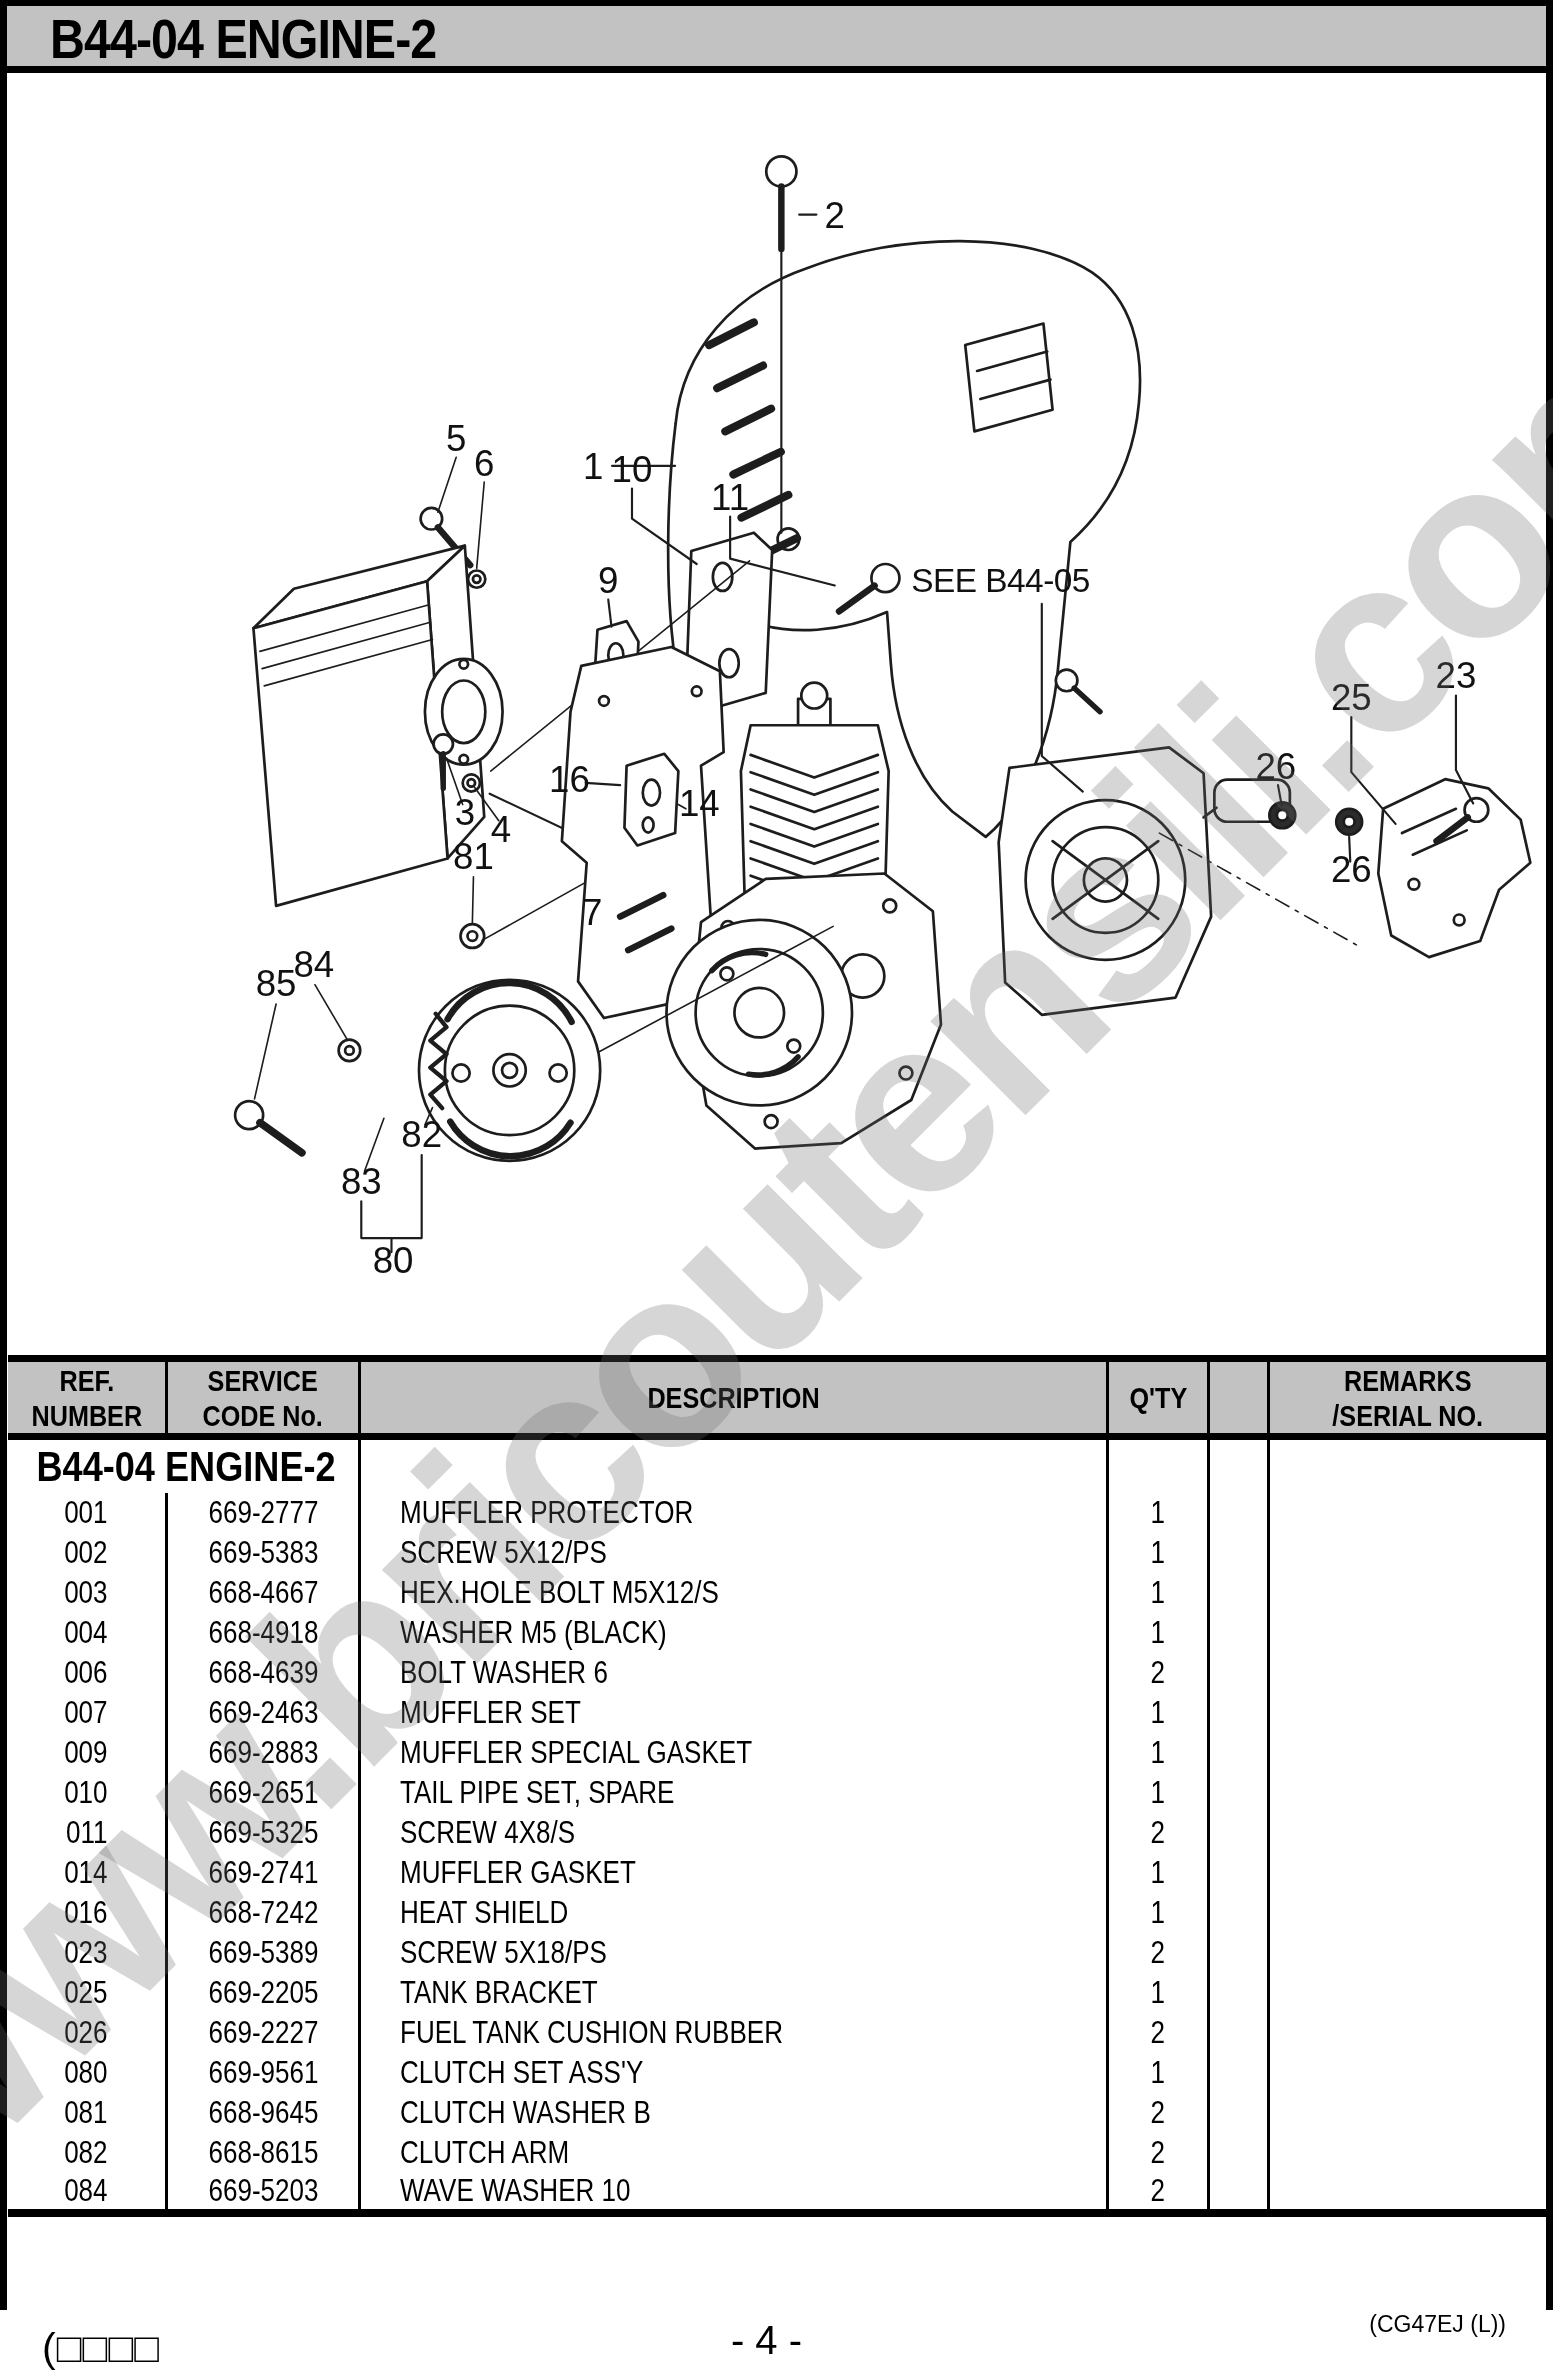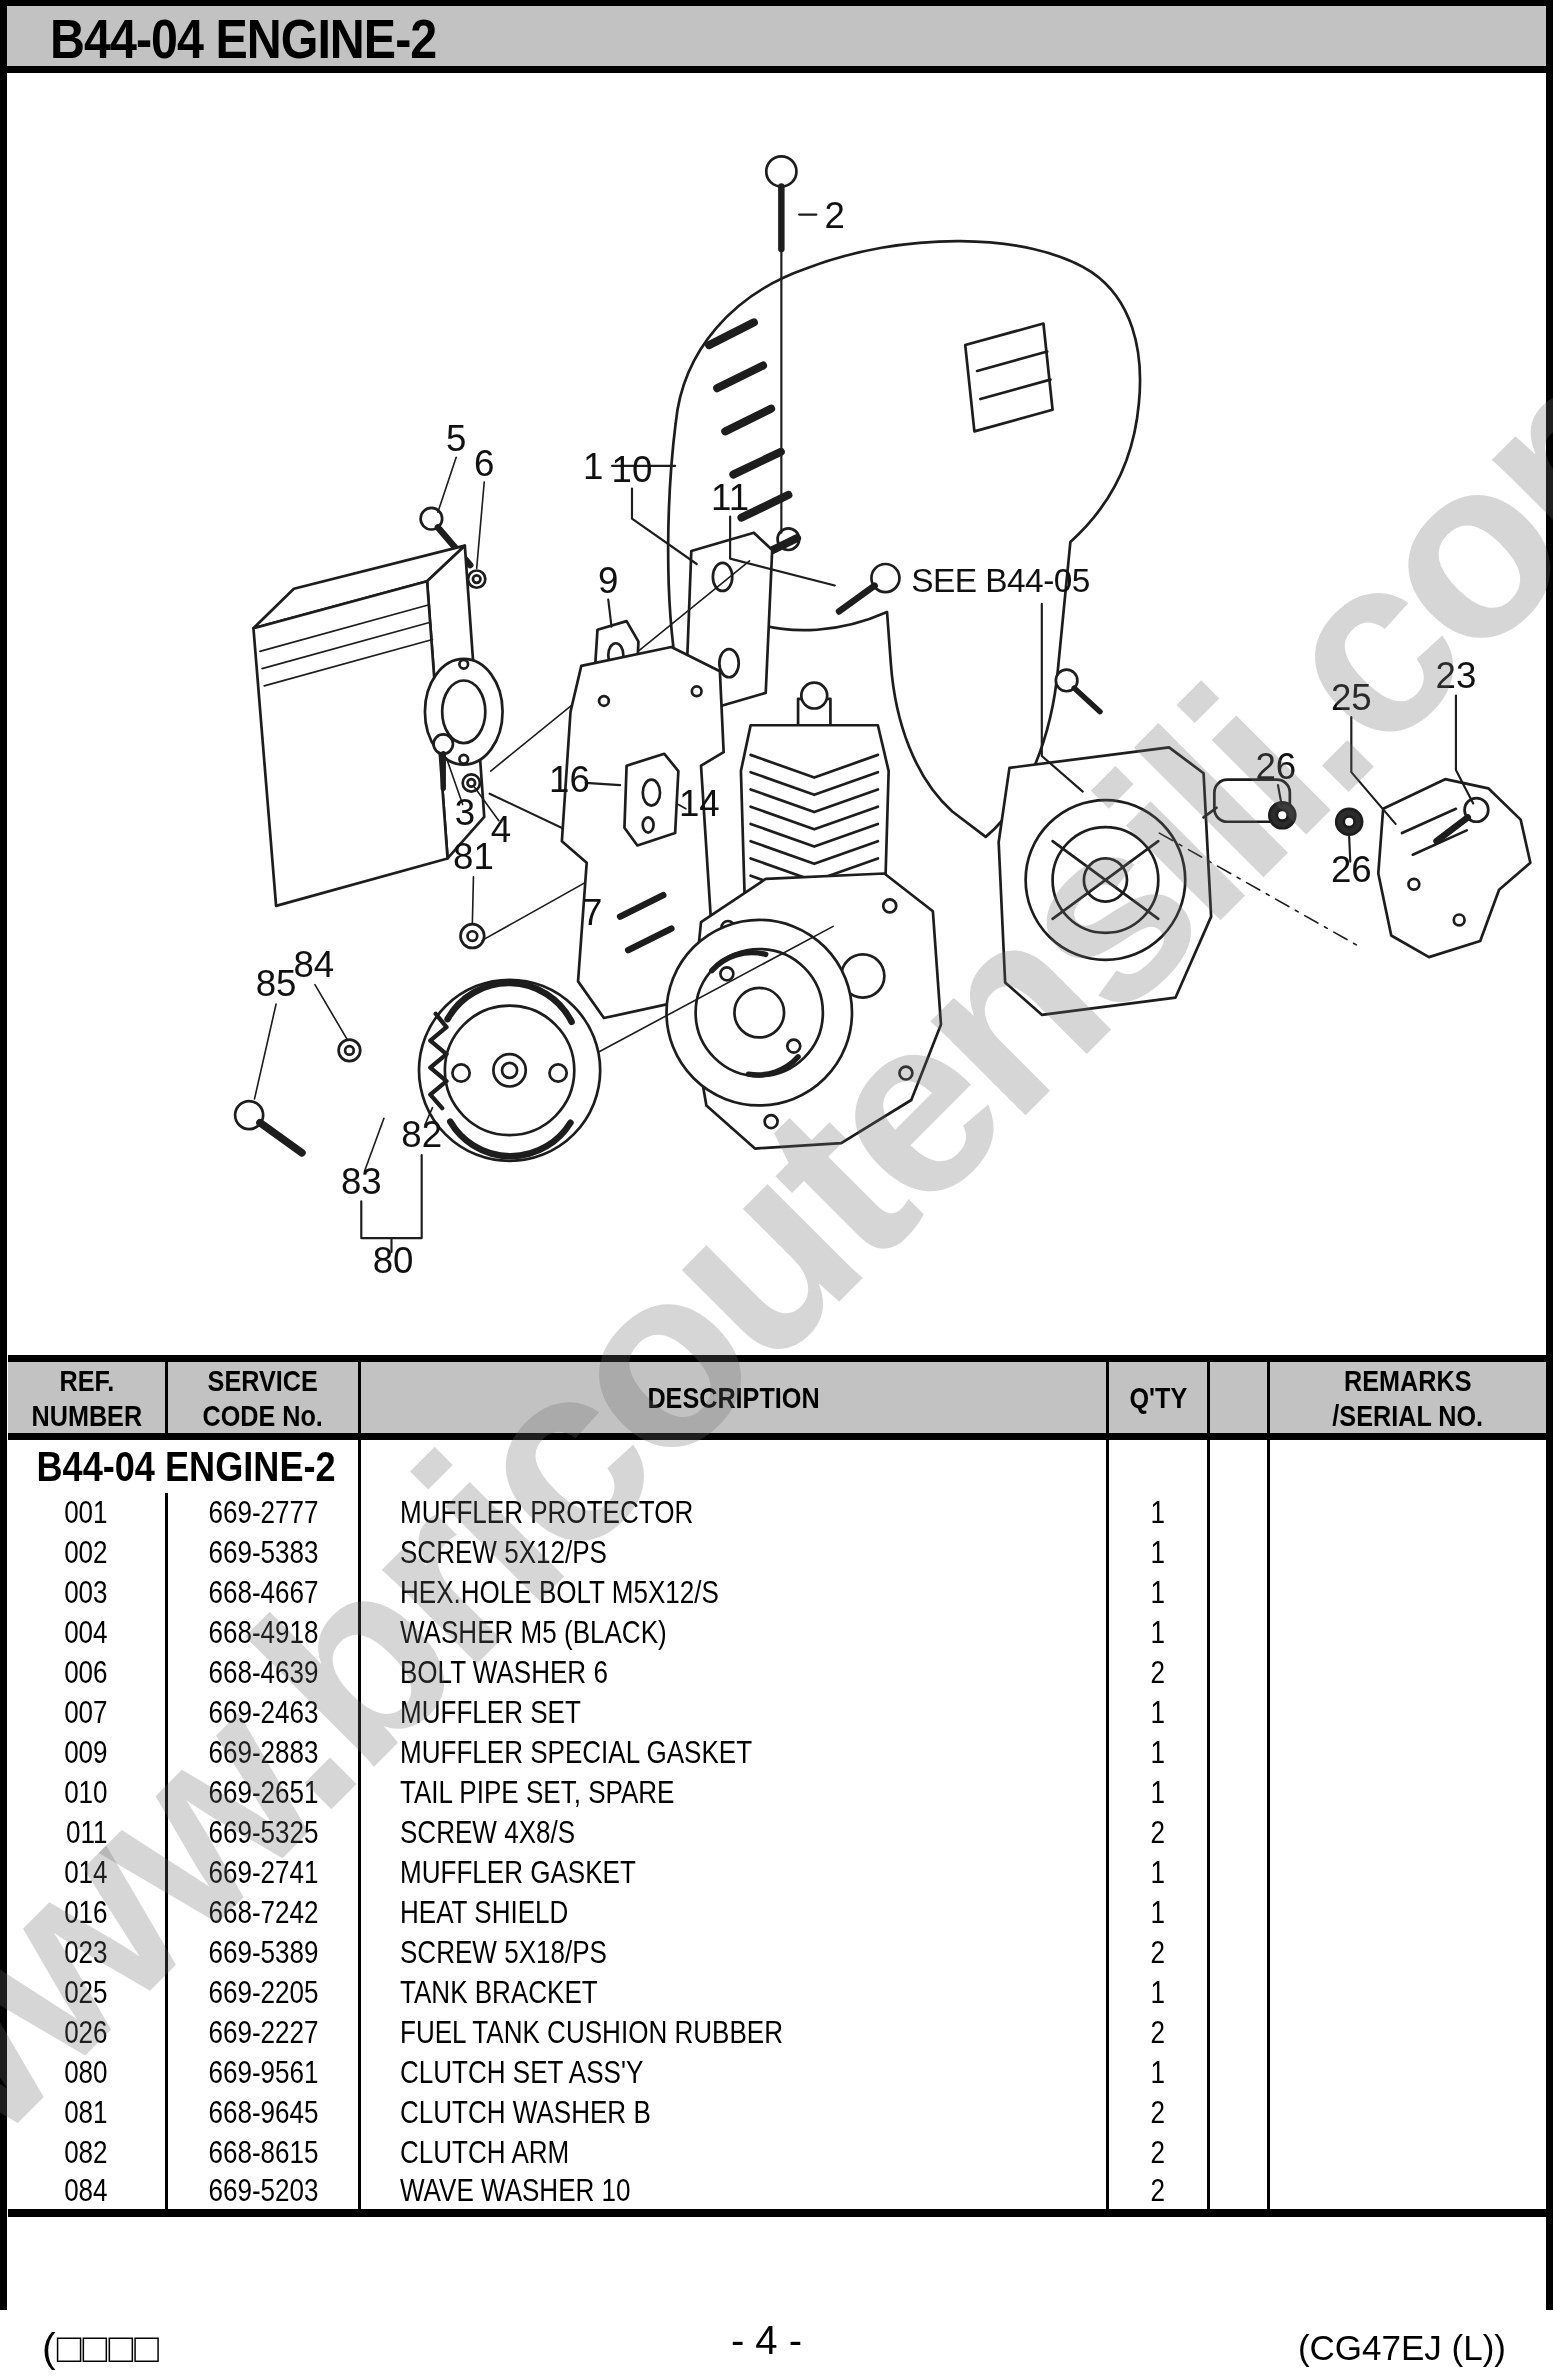--- a/index.html
+++ b/index.html
@@ -36,21 +36,21 @@
   tbody tr.part td{font-size:31px;vertical-align:middle;text-align:center;}
   tbody tr.part td.desc{text-align:left;padding-left:39px;margin-top:47px;}
   .cx{display:inline-block;transform:scaleX(.84);transform-origin:center center;}
   .cxl{display:inline-block;transform:scaleX(.84);transform-origin:left center;}
   .hl{display:block;}
 
   
   .footer{position:absolute;left:0;top:2310px;width:1553px;height:68px;background:#fff;z-index:2;}
   .f-left{position:absolute;left:42px;top:15px;font-size:41px;letter-spacing:1.1px;}
   .f-center{position:absolute;left:680px;width:173px;text-align:center;top:7.6px;font-size:40px;}
-  .f-right{position:absolute;right:47px;top:18px;font-size:35px;}
+  .f-right{position:absolute;right:47px;top:1px;font-size:23px;}
 
   
   .watermark{position:absolute;left:766px;top:1251px;z-index:10;pointer-events:none;
              transform:translate(-50%,-50%) rotate(-45deg);
              font-weight:bold;font-size:253px;letter-spacing:-9.7px;white-space:nowrap;
              color:rgba(108,108,108,0.28);}
 </style>
 </head>
 <body>
 

